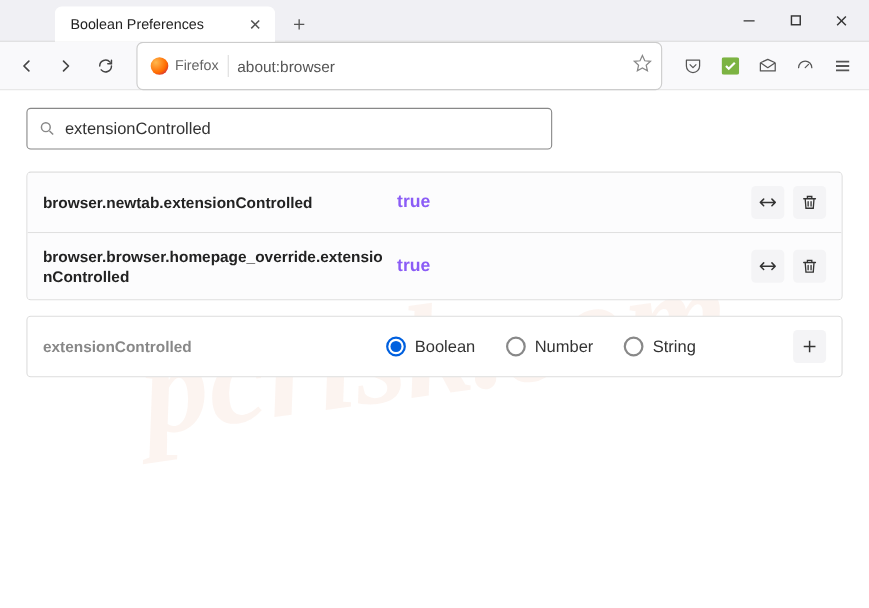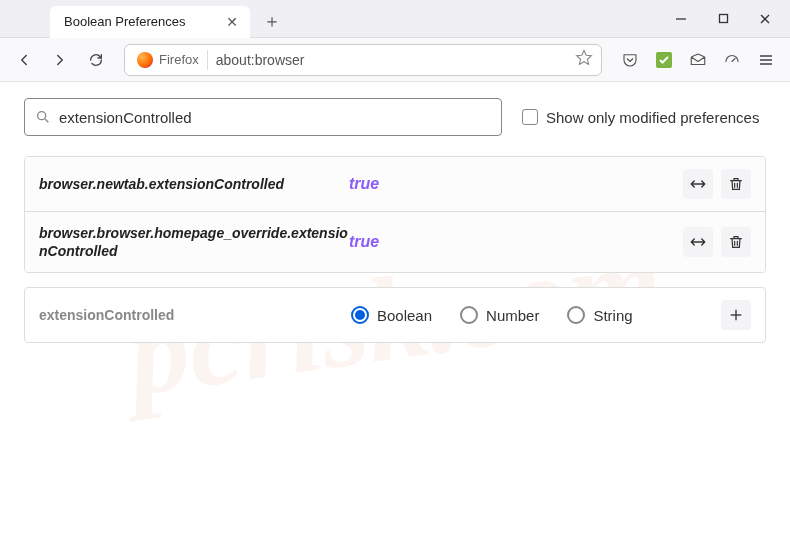--- a/index.html
+++ b/index.html
@@ -76,21 +76,21 @@
       padding: 0 8px;
       gap: 4px;
       border-bottom: 1px solid #e6e6e6;
     }
     .nav-btn {
       width: 32px; height: 32px; display: flex; align-items: center; justify-content: center;
       border-radius: 4px; cursor: pointer; color: #444;
     }
     .urlbar {
       flex: 1;
-      height: 32px;
+      height: 44px;
       background: #fff;
       border: 1px solid #ccc;
       border-radius: 6px;
       display: flex;
       align-items: center;
       padding: 0 8px;
       margin: 0 8px;
       gap: 8px;
       justify-content: space-between;
     }
@@ -157,21 +157,21 @@
       border-radius: 4px;
       margin-bottom: 14px;
       overflow: hidden;
     }
     .pref-row {
       display: flex;
       align-items: center;
       padding: 12px 14px;
       border-bottom: 1px solid #ddd;
       background: #fcfcfd;
-      font-style: italic;
+      gap: 12px;
     }
     .pref-row:last-child { border-bottom: none; }
     .pref-name {
       font-weight: bold;
       color: #222;
       font-size: 14px;
       width: 310px;
       word-break: break-word;
       line-height: 1.3;
     }
@@ -321,24 +321,20 @@
 
 <div class="content">
   <div class="search-row">
     <div class="search-box">
       <svg width="16" height="16" viewBox="0 0 24 24" fill="none">
           <circle cx="10" cy="10" r="6" stroke="currentColor" stroke-width="2"></circle>
           <line x1="15" y1="15" x2="20" y2="20" stroke="currentColor" stroke-width="2"></line>
         </svg>
       <input class="search-input" type="text" value="extensionControlled" style="">
     </div>
-    <label class="checkbox-label">
-      <span class="checkbox"></span>
-      <span>Show only modified preferences</span>
-    </label>
   </div>
 
   <div class="prefs-table">
     <div class="pref-row">
       <div class="pref-name">browser.newtab.extensionControlled</div>
       <div class="pref-value">true</div>
       <div class="pref-actions">
         <div class="icon-btn">
           <svg width="18" height="18" viewBox="0 0 24 24" fill="none">
               <path d="M7 8l-4 4 4 4M17 16l4-4-4-4M3 12h18" stroke="currentColor" stroke-width="1.8" stroke-linecap="round" stroke-linejoin="round"></path>

